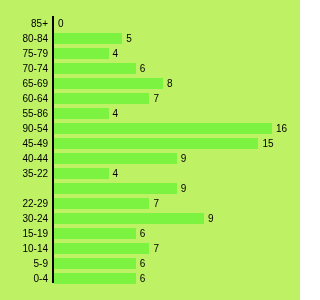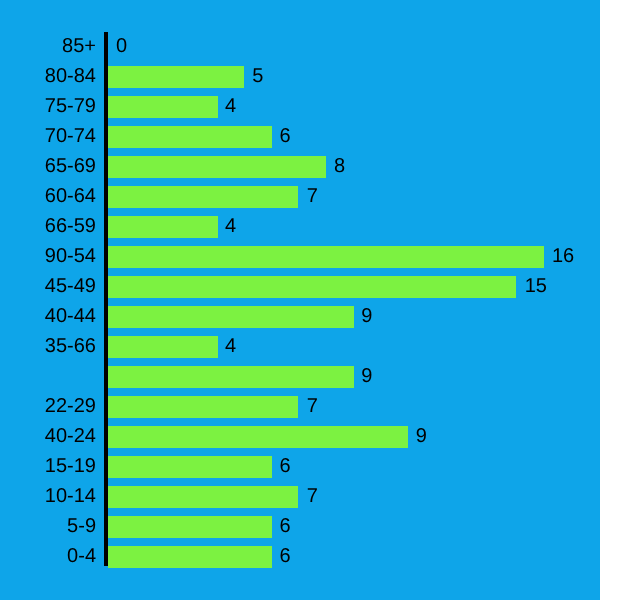--- a/index.html
+++ b/index.html
@@ -10,21 +10,21 @@
   body {
     width: 300px;
     height: 300px;
     overflow: hidden;
     font-family: "Liberation Sans", sans-serif;
   }
   #chart-root {
     position: relative;
     width: 300px;
     height: 300px;
-    background: #0ea5e9;
+    background: #bef264;
   }
   .plot-area {
     position: absolute;
     left: 0;
     top: 16px;
     width: 300px;
   }
   .bar-row {
     position: relative;
     height: 15px;
@@ -111,21 +111,21 @@
         </div>
       </div>
       <div class="bar-row">
         <div class="cat-label">60-64</div>
         <div class="bar-wrap">
           <div class="bar" style="width: 95.375px; background: rgb(124, 242, 65);"></div>
           <div class="val-label">7</div>
         </div>
       </div>
       <div class="bar-row">
-        <div class="cat-label">66-59</div>
+        <div class="cat-label">55-86</div>
         <div class="bar-wrap">
           <div class="bar" style="width: 54.5px; background: rgb(124, 242, 65);"></div>
           <div class="val-label">4</div>
         </div>
       </div>
       <div class="bar-row">
         <div class="cat-label">90-54</div>
         <div class="bar-wrap">
           <div class="bar" style="width: 218px; background: rgb(124, 242, 65);"></div>
           <div class="val-label">16</div>
@@ -139,41 +139,41 @@
         </div>
       </div>
       <div class="bar-row">
         <div class="cat-label">40-44</div>
         <div class="bar-wrap">
           <div class="bar" style="width: 122.625px; background: rgb(124, 242, 65);"></div>
           <div class="val-label">9</div>
         </div>
       </div>
       <div class="bar-row">
-        <div class="cat-label">35-66</div>
+        <div class="cat-label">35-22</div>
         <div class="bar-wrap">
           <div class="bar" style="width: 54.5px; background: rgb(124, 242, 65);"></div>
           <div class="val-label">4</div>
         </div>
       </div>
       <div class="bar-row">
         <div class="bar-wrap">
           <div class="bar" style="width: 122.625px; background: rgb(124, 242, 65);"></div>
           <div class="val-label">9</div>
         </div>
       </div>
       <div class="bar-row">
         <div class="cat-label">22-29</div>
         <div class="bar-wrap">
           <div class="bar" style="width: 95.375px; background: rgb(124, 242, 65);"></div>
           <div class="val-label">7</div>
         </div>
       </div>
       <div class="bar-row">
-        <div class="cat-label">40-24</div>
+        <div class="cat-label">30-24</div>
         <div class="bar-wrap">
           <div class="bar" style="width: 149.875px; background: rgb(124, 242, 65);"></div>
           <div class="val-label">9</div>
         </div>
       </div>
       <div class="bar-row">
         <div class="cat-label">15-19</div>
         <div class="bar-wrap">
           <div class="bar" style="width: 81.75px; background: rgb(124, 242, 65);"></div>
           <div class="val-label">6</div>

